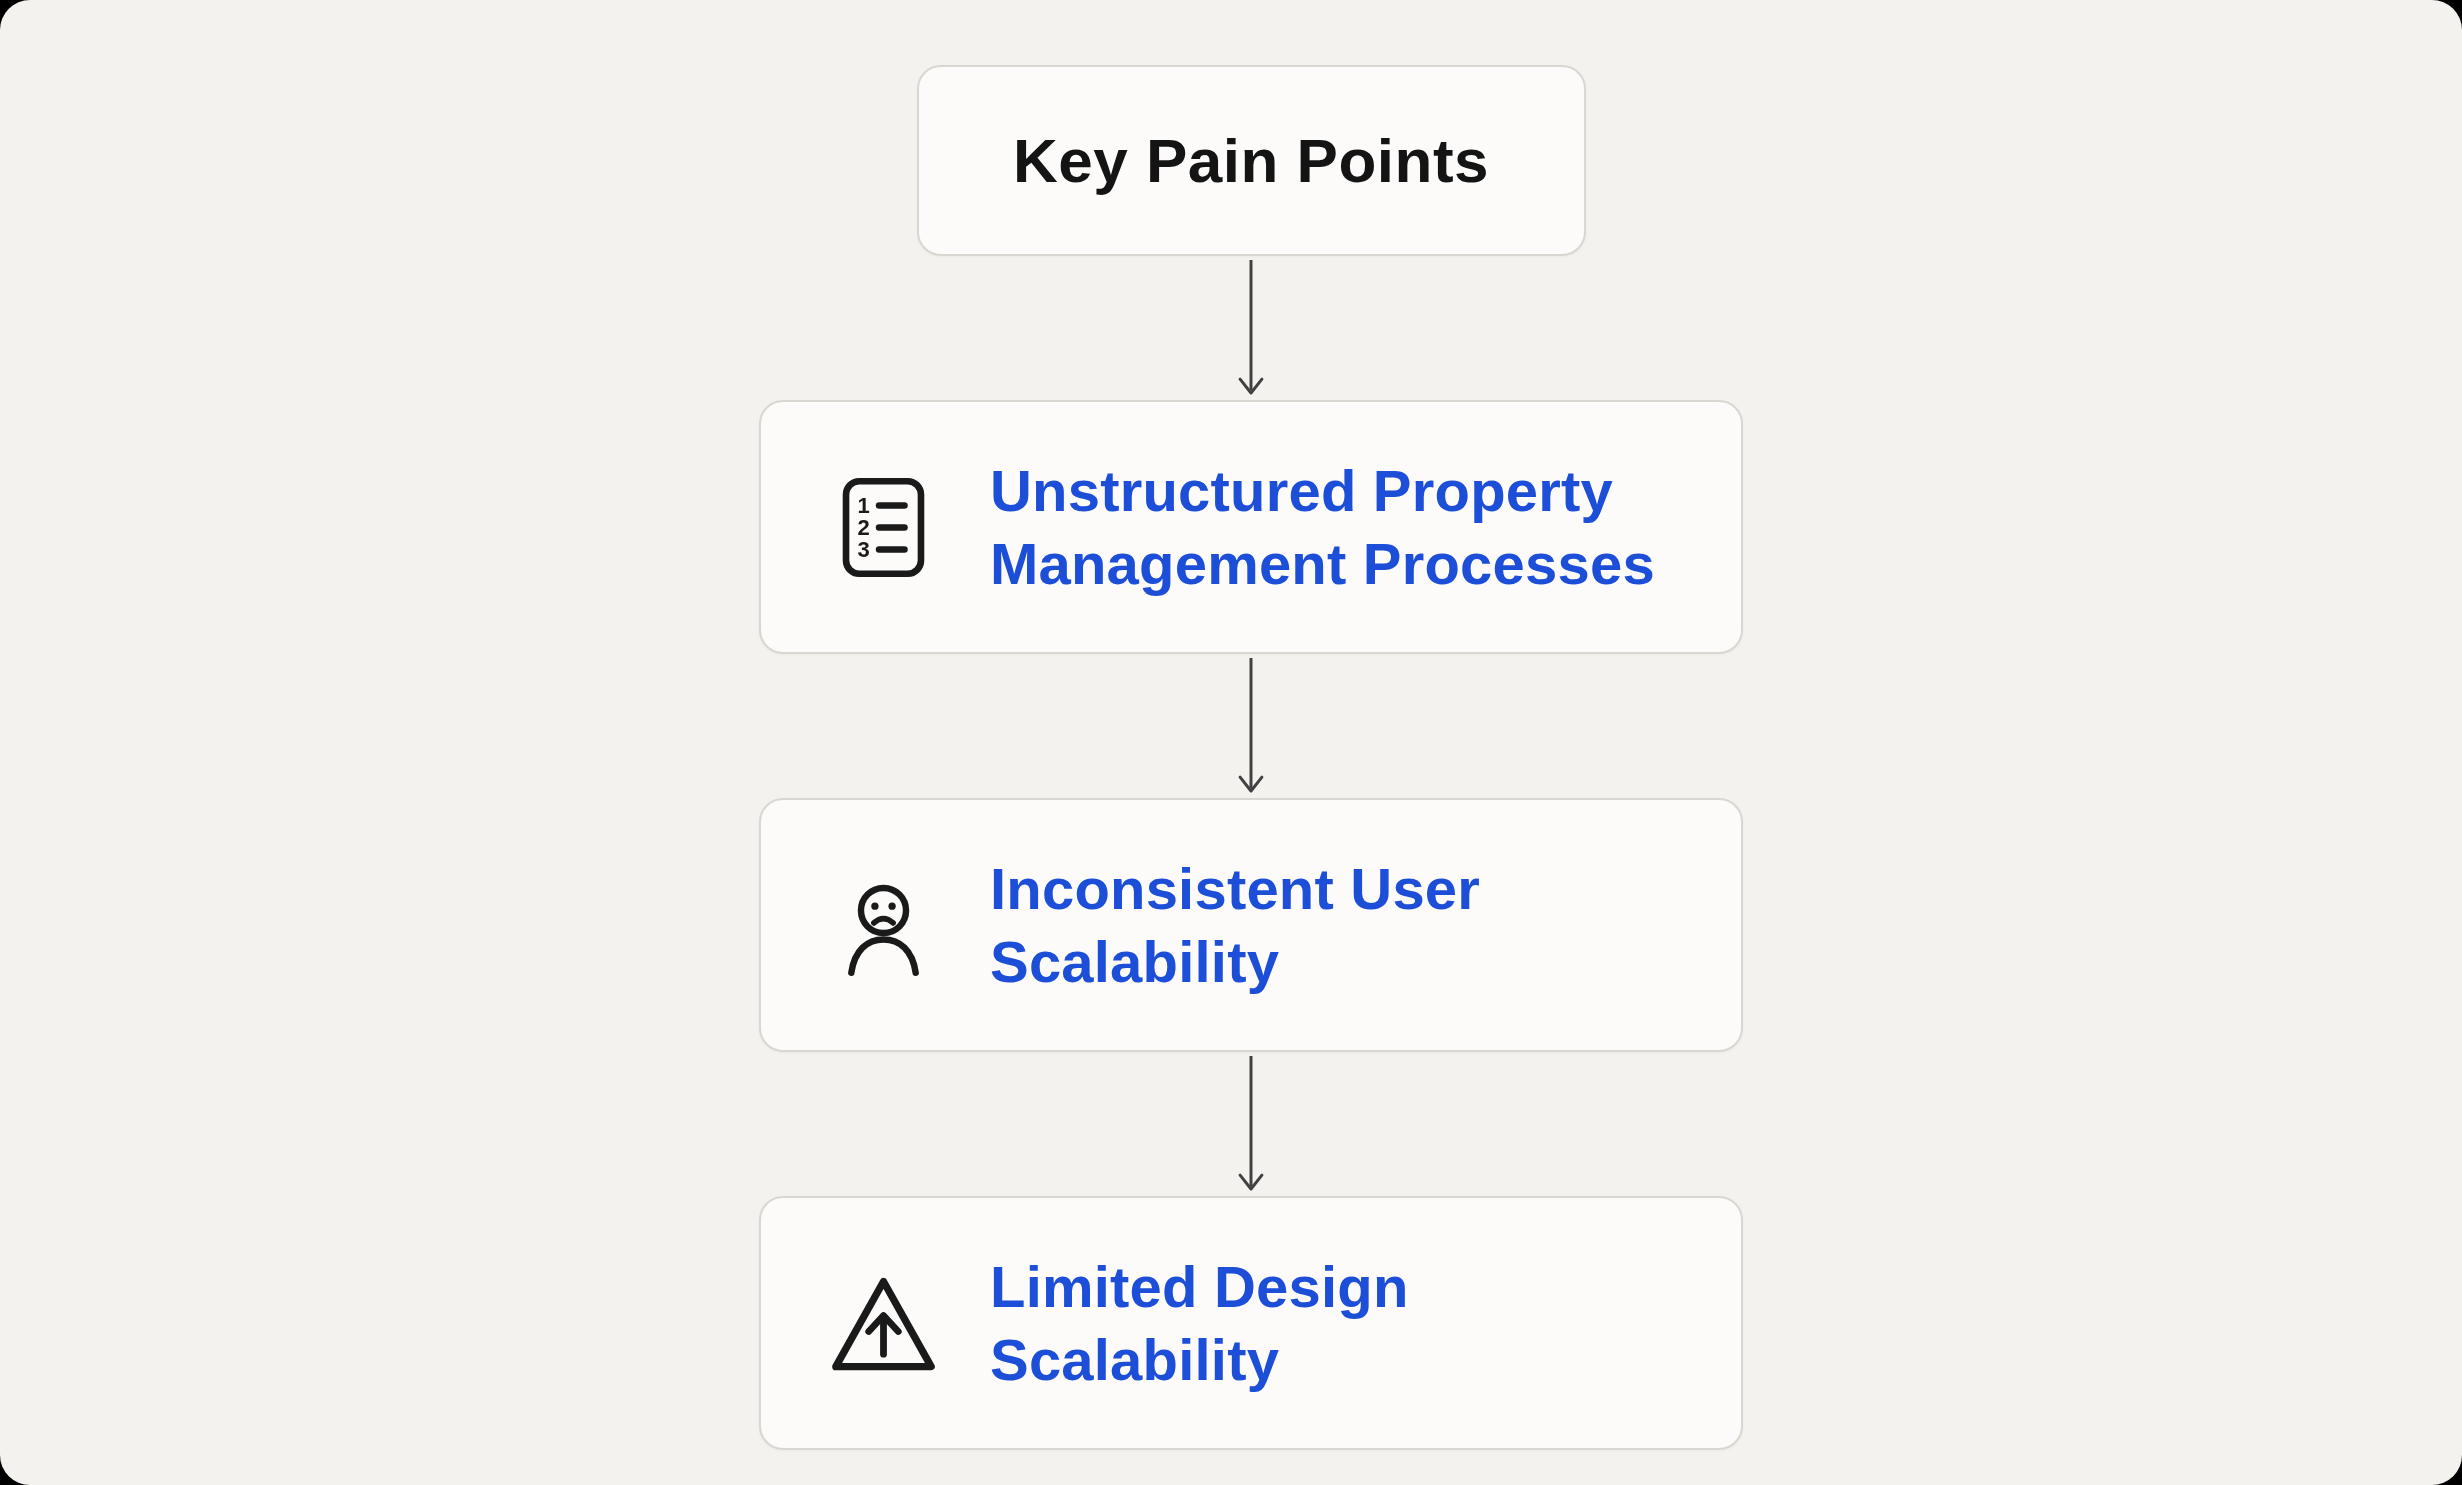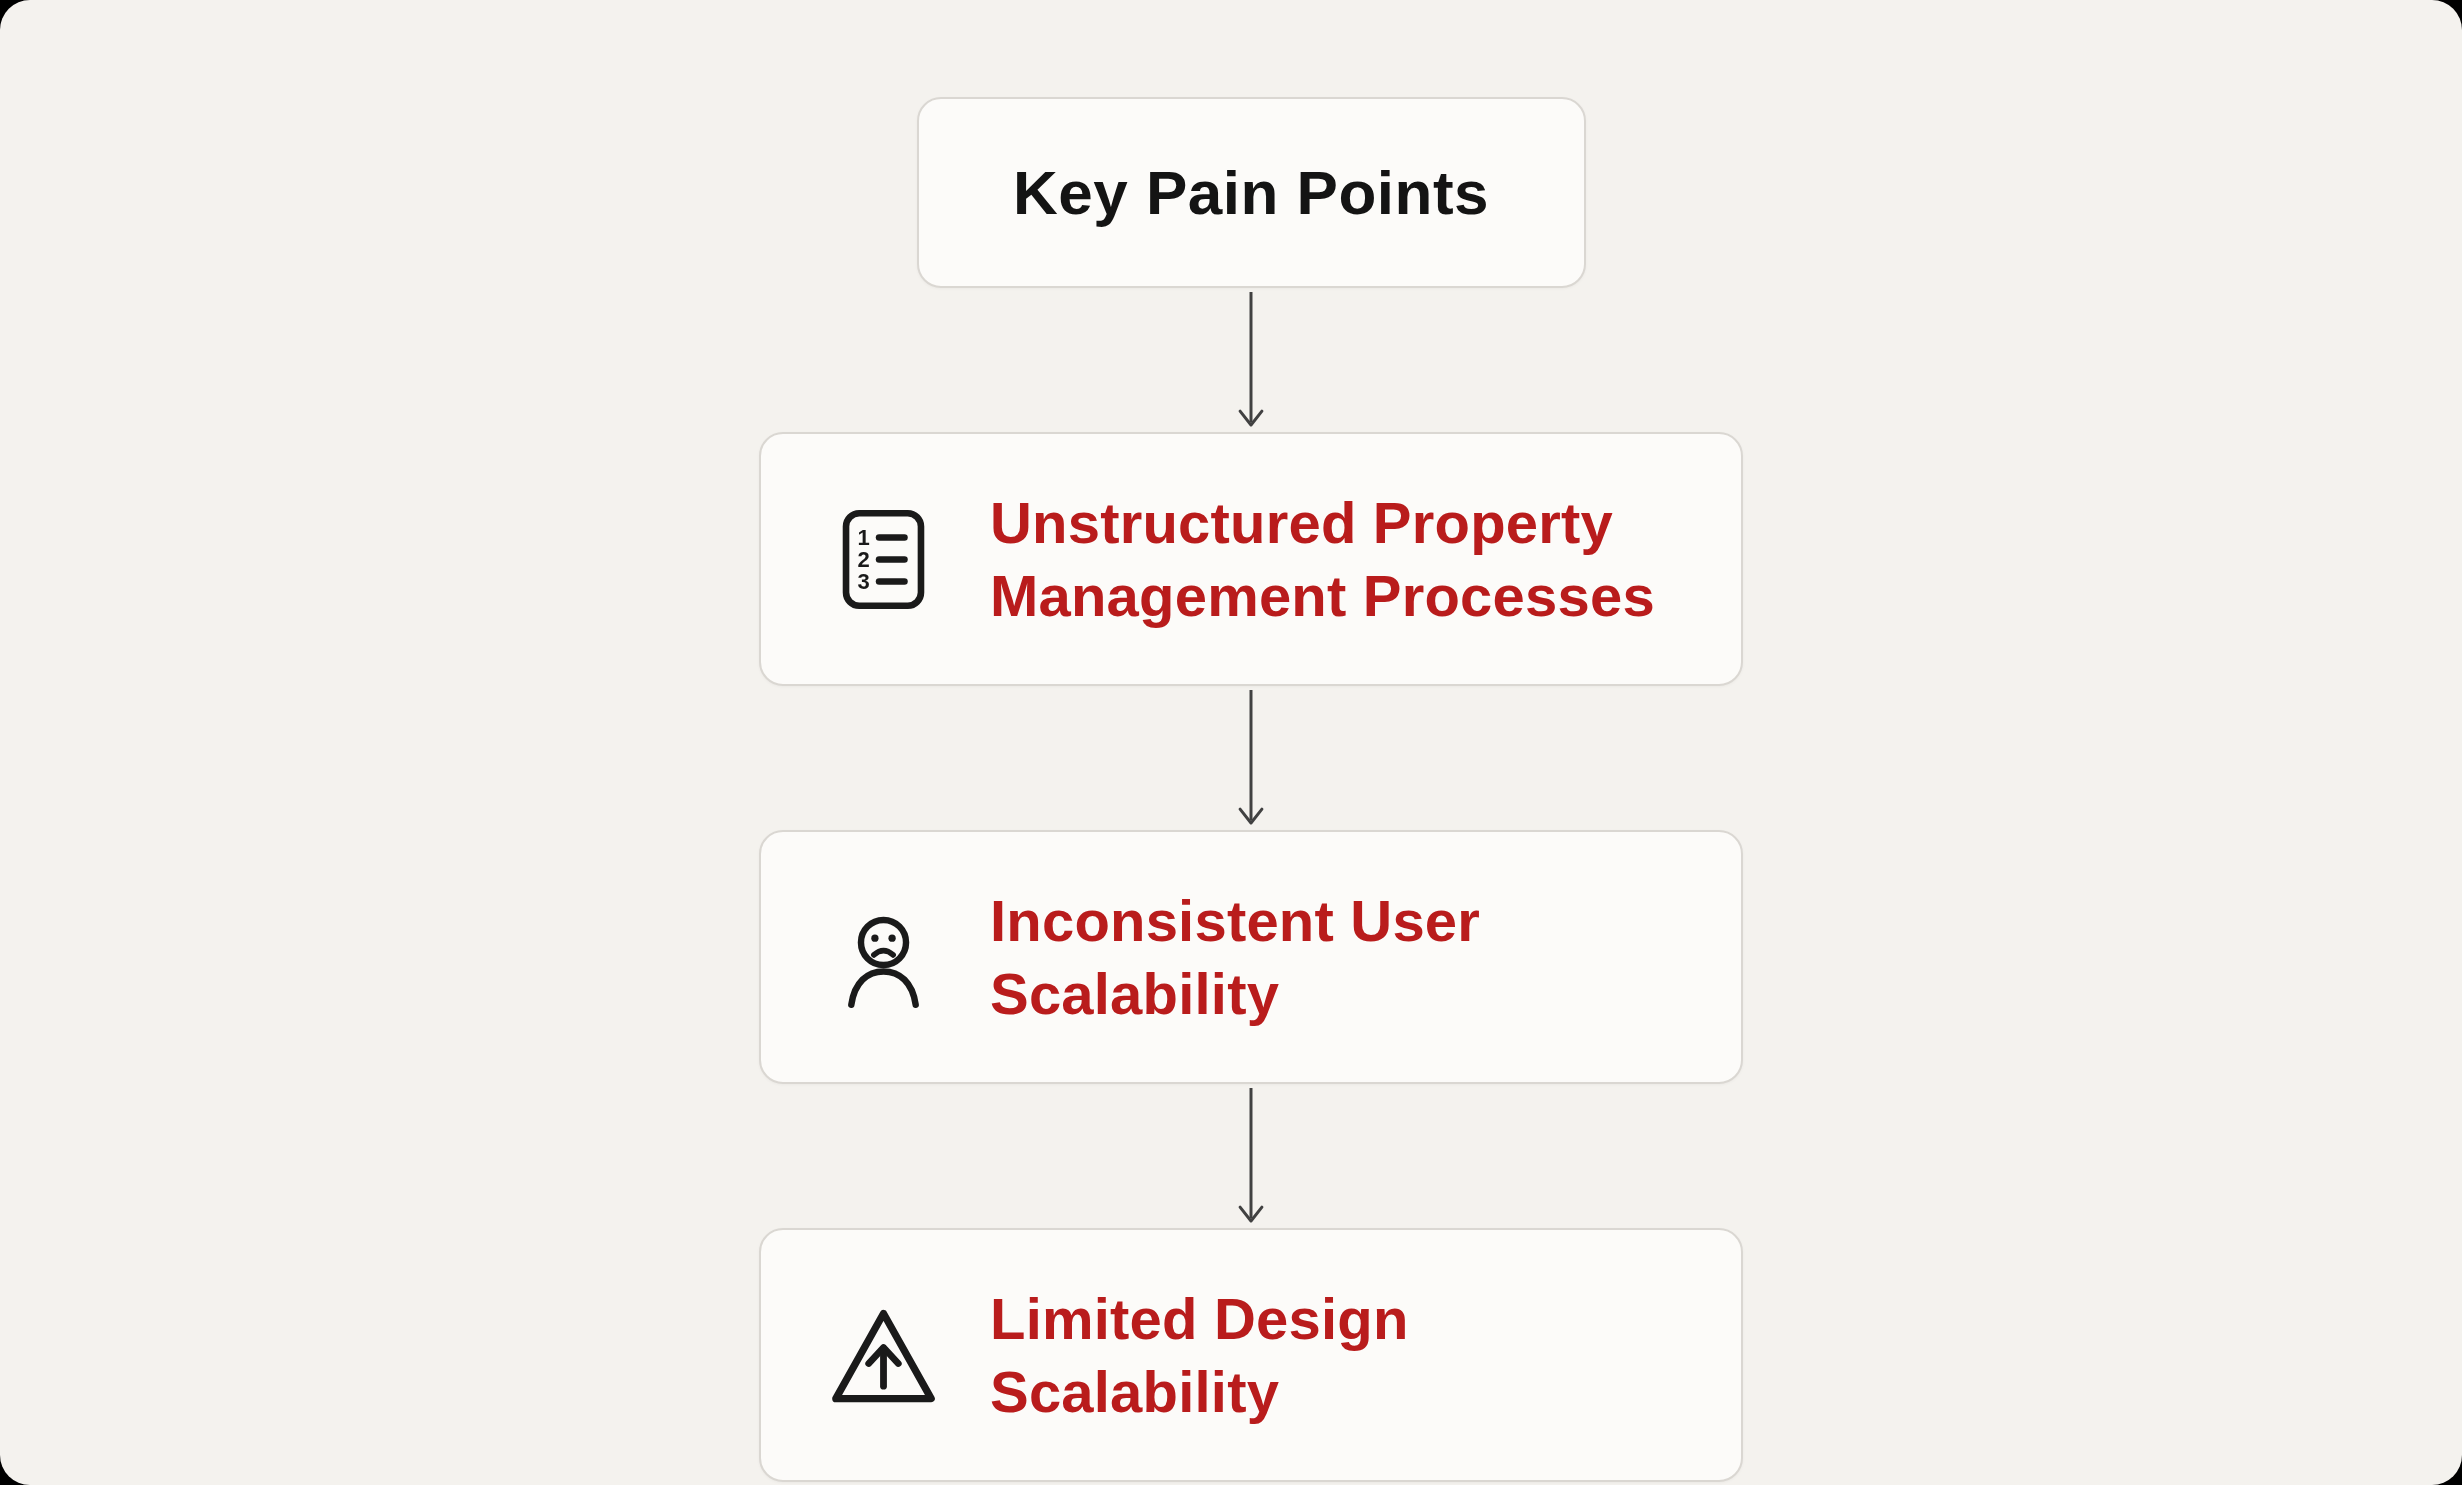--- a/index.html
+++ b/index.html
@@ -19,21 +19,20 @@
   }
   .flow {
     position: absolute;
     top: 0;
     left: 50%;
     transform: translateX(calc(-50% + 20px));
     display: flex;
     flex-direction: column;
     align-items: center;
     padding-top: 65px;
-    margin-top: 32px;
   }
   .title-box {
     width: 669px;
     height: 191px;
     background: #fcfbf9;
     border: 2px solid #dad7d2;
     border-radius: 24px;
     box-shadow: 0 1px 3px rgba(0,0,0,0.04);
     display: flex;
     align-items: center;
@@ -68,21 +67,21 @@
     flex: none;
     display: flex;
     align-items: center;
     justify-content: center;
     margin-right: 51px;
   }
   .node-label {
     font-size: 58px;
     font-weight: 600;
     line-height: 1.26;
-    color: #b91c1c;
+    color: #1d4ed8;
     white-space: pre-line;
     letter-spacing: 0.2px;
   }
   .icon-stroke {
     stroke: #1a1a1a;
     fill: none;
     stroke-linecap: round;
     stroke-linejoin: round;
   }
   .icon-num {

